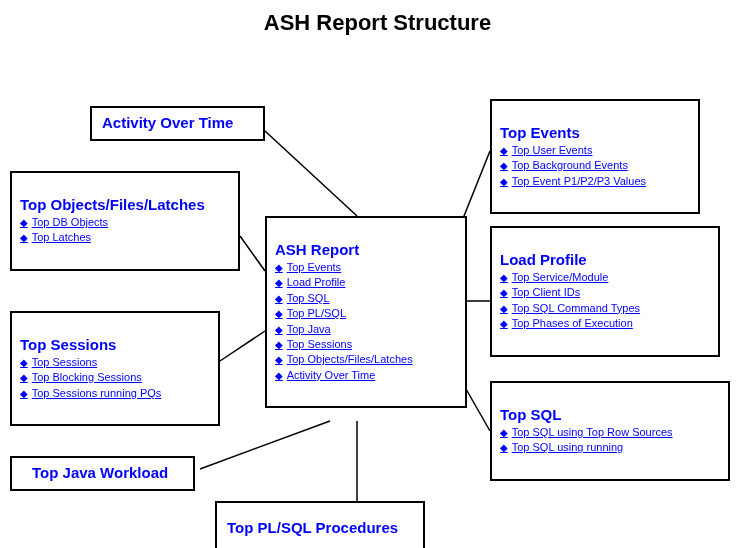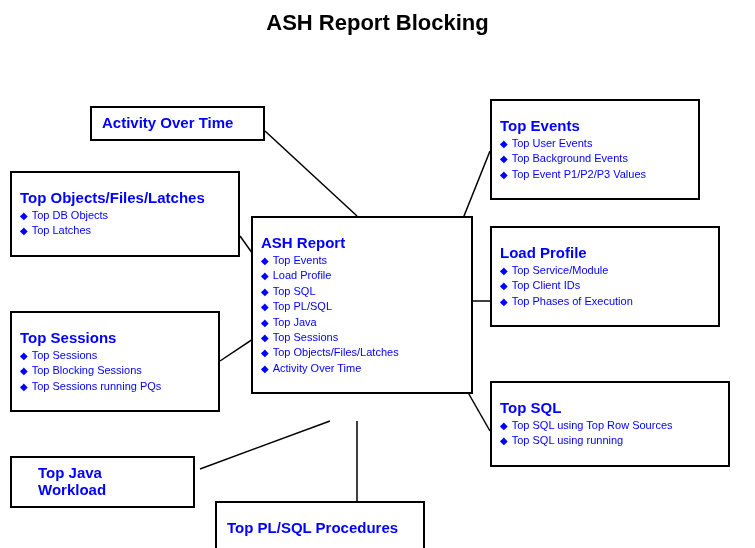--- a/index.html
+++ b/index.html
@@ -20,31 +20,32 @@
     }
     .diagram {
       position: relative;
       width: 755px;
       height: 510px;
     }
     .box {
       position: absolute;
       border: 2px solid #000;
       background: #fff;
-      padding: 16px 8px;
+      padding: 23px 8px;
     }
     .box-title {
       font-size: 15px;
       font-weight: bold;
       color: #00f;
       margin-bottom: 2px;
     }
     .box-item {
       font-size: 11px;
       color: #00f;
+      text-decoration: underline;
       display: flex;
       align-items: flex-start;
       line-height: 1.4;
     }
     .box-item::before {
       content: '◆';
       color: #00f;
       margin-right: 4px;
       font-size: 10px;
       flex-shrink: 0;
@@ -53,23 +54,23 @@
     
     .connectors {
       position: absolute;
       top: 0; left: 0;
       width: 755px;
       height: 510px;
       pointer-events: none;
     }
     
     #ash-report {
-      left: 251px;
+      left: 265px;
       top: 175px;
-      width: 222px;
+      width: 202px;
     }
     
     #activity-over-time {
       left: 90px;
       top: 65px;
       width: 175px;
       padding: 6px 10px;
     }
     
     #top-events {
@@ -99,34 +100,34 @@
     #top-sql {
       left: 490px;
       top: 340px;
       width: 240px;
     }
     
     #top-java {
       left: 10px;
       top: 415px;
       width: 185px;
-      padding: 6px 26px;
+      padding: 6px 20px;
     }
     
     #top-plsql {
       left: 215px;
       top: 460px;
       width: 210px;
       padding: 16px 10px;
     }
   </style>
 </head>
 <body>
 
-<div class="page-title">ASH Report Blocking</div>
+<div class="page-title">ASH Report Structure</div>
 
 <div class="diagram">
 
   <svg class="connectors">
 
     <line x1="357" y1="175" x2="265" y2="90" stroke="#000" stroke-width="1.5"></line>
 
     <line x1="450" y1="210" x2="490" y2="110" stroke="#000" stroke-width="1.5"></line>
 
     <line x1="265" y1="230" x2="240" y2="195" stroke="#000" stroke-width="1.5"></line>
@@ -168,20 +169,21 @@
     <div class="box-item">Top Java</div>
     <div class="box-item">Top Sessions</div>
     <div class="box-item">Top Objects/Files/Latches</div>
     <div class="box-item">Activity Over Time</div>
   </div>
 
   <div class="box" id="load-profile">
     <div class="box-title">Load Profile</div>
     <div class="box-item">Top Service/Module</div>
     <div class="box-item">Top Client IDs</div>
+    <div class="box-item">Top SQL Command Types</div>
     <div class="box-item">Top Phases of Execution</div>
   </div>
 
   <div class="box" id="top-sessions">
     <div class="box-title">Top Sessions</div>
     <div class="box-item">Top Sessions</div>
     <div class="box-item">Top Blocking Sessions</div>
     <div class="box-item">Top Sessions running PQs</div>
   </div>
 

